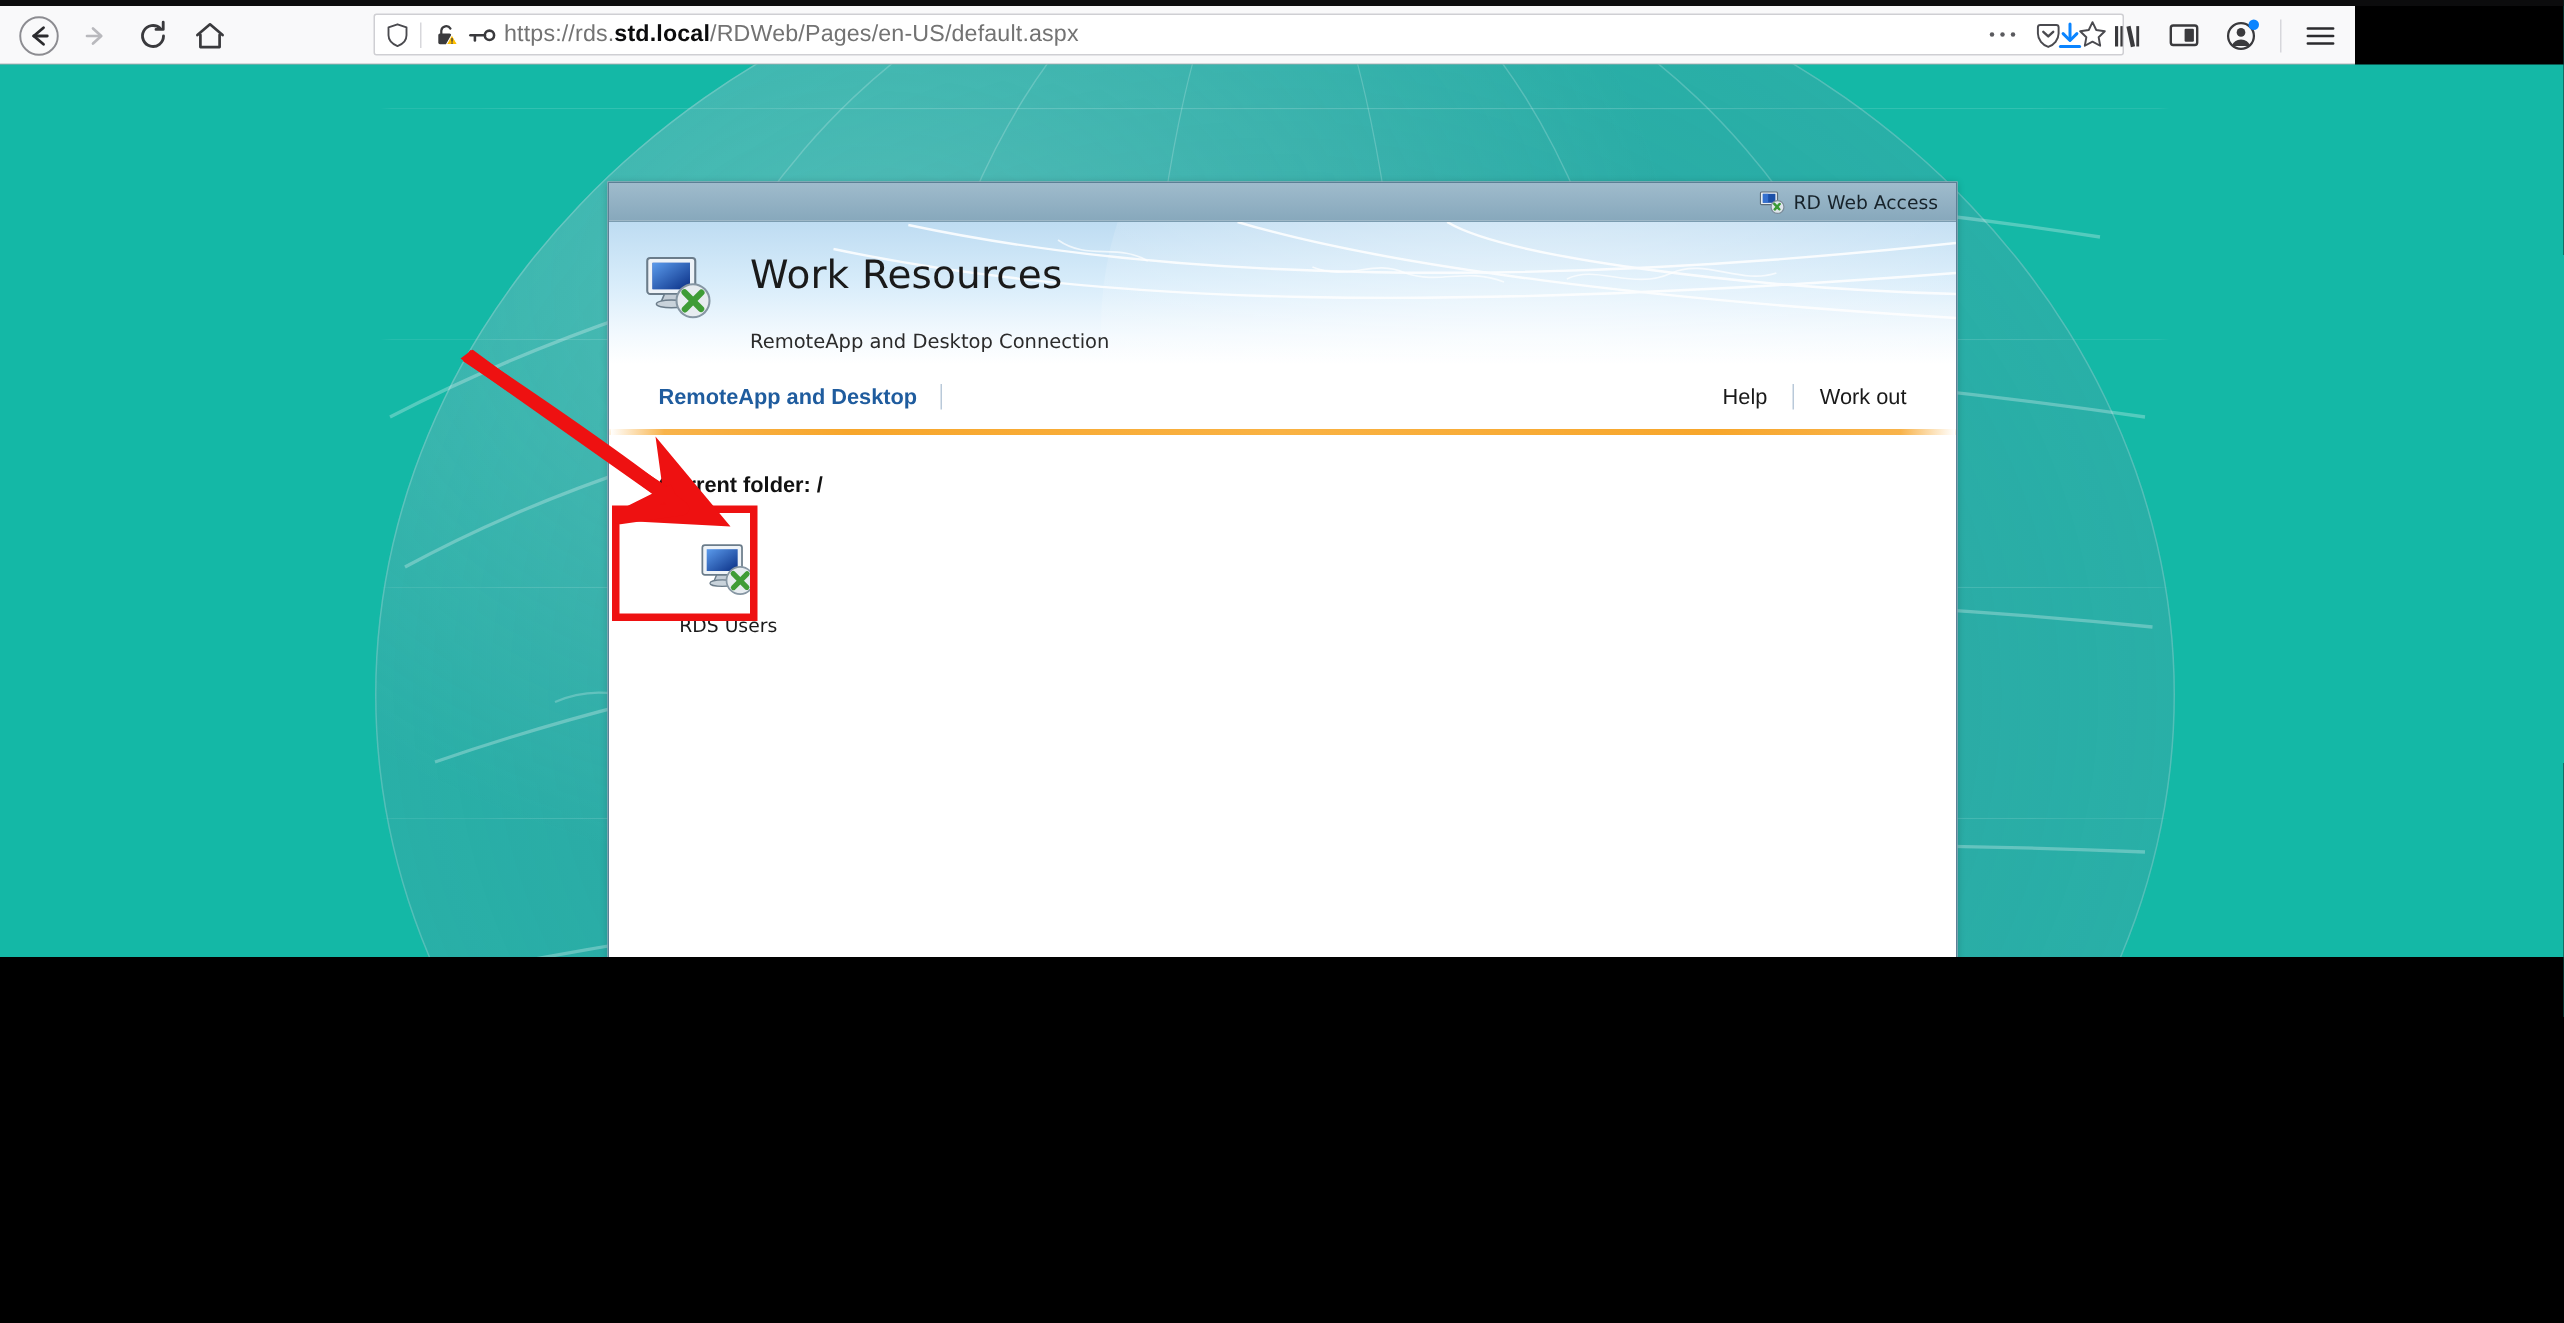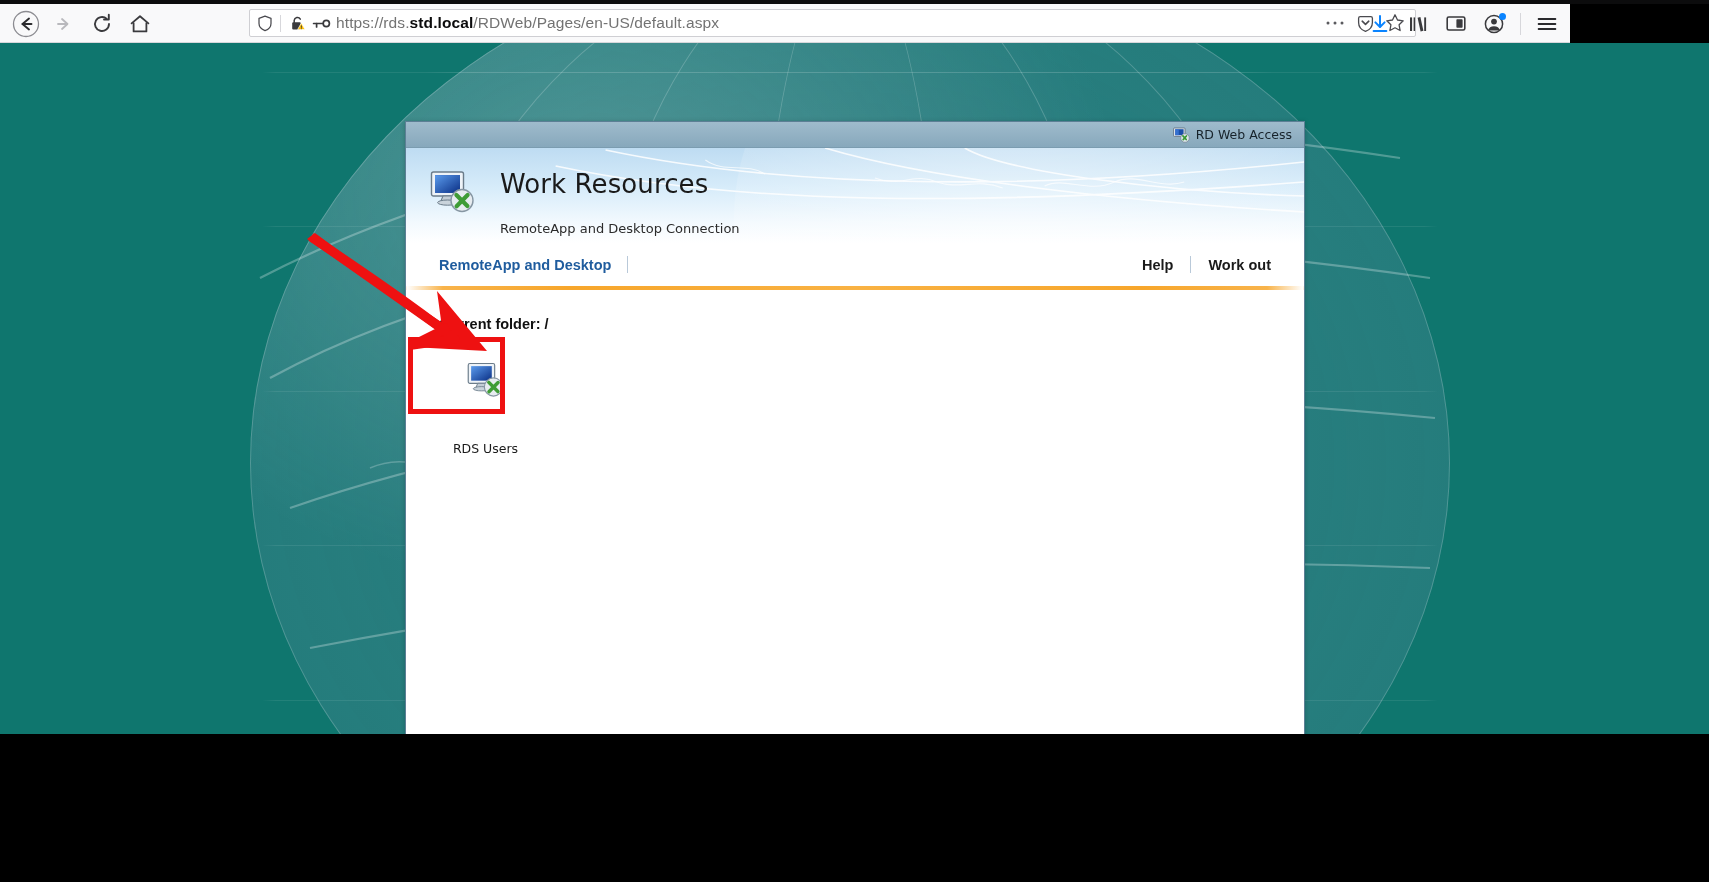--- a/index.html
+++ b/index.html
@@ -95,22 +95,22 @@
     border-radius: 50%;
     background: #0a84ff;
   }
   #chrome-divider { width: 1px; height: 22px; background: #d7d7db; margin: 0 5px; }
 
   
   #page-bg {
     position: absolute;
     top: 43px; left: 0;
     width: 1709px;
-    height: 691px;
-    background: #0f766e;
+    height: 595px;
+    background: #14b8a6;
     overflow: hidden;
   }
   #globe {
     position: absolute;
     left: 250px;
     top: -95px;
     width: 1200px;
     height: 1030px;
     border-radius: 50%;
     background:
@@ -219,21 +219,21 @@
     align-items: center;
   }
   #nav-left { display: flex; align-items: center; gap: 16px; }
   #nav-tab-remoteapp {
     font-size: 14.5px;
     font-weight: bold;
     color: #1f5c9e;
   }
   .nav-pipe { width: 1px; height: 17px; background: #b9c9d9; }
   #nav-right { margin-left: auto; display: flex; align-items: center; gap: 17px; }
-  .nav-link { font-size: 14.5px; font-weight: bold; color: #1a1a1a; }
+  .nav-link { font-size: 14.5px; font-weight: normal; color: #1a1a1a; }
 
   #orange-rule {
     height: 4px;
     background: linear-gradient(to right,
       rgba(247,166,43,0) 0%,
       rgba(247,166,43,0.85) 4%,
       #f7a62b 18%, #f9b243 50%, #f7a62b 82%,
       rgba(247,166,43,0.85) 96%,
       rgba(247,166,43,0) 100%);
     margin: 0 1px;
@@ -259,21 +259,20 @@
     display: flex;
     flex-direction: column;
     align-items: center;
     gap: 10px;
   }
   .app-tile-label {
     font-size: 12.5px;
     color: #1a1a1a;
     text-align: center;
     font-family: "DejaVu Sans", sans-serif;
-    margin-top: 32px;
   }
 
   #rdweb-footer {
     position: absolute;
     left: 0; bottom: 0;
     width: 100%;
     height: 62px;
     background: linear-gradient(to bottom, #ffffff 0%, #ffffff 20%, #dceaf6 62%, #b9d4ea 100%);
     padding: 0 33px;
     display: flex;

